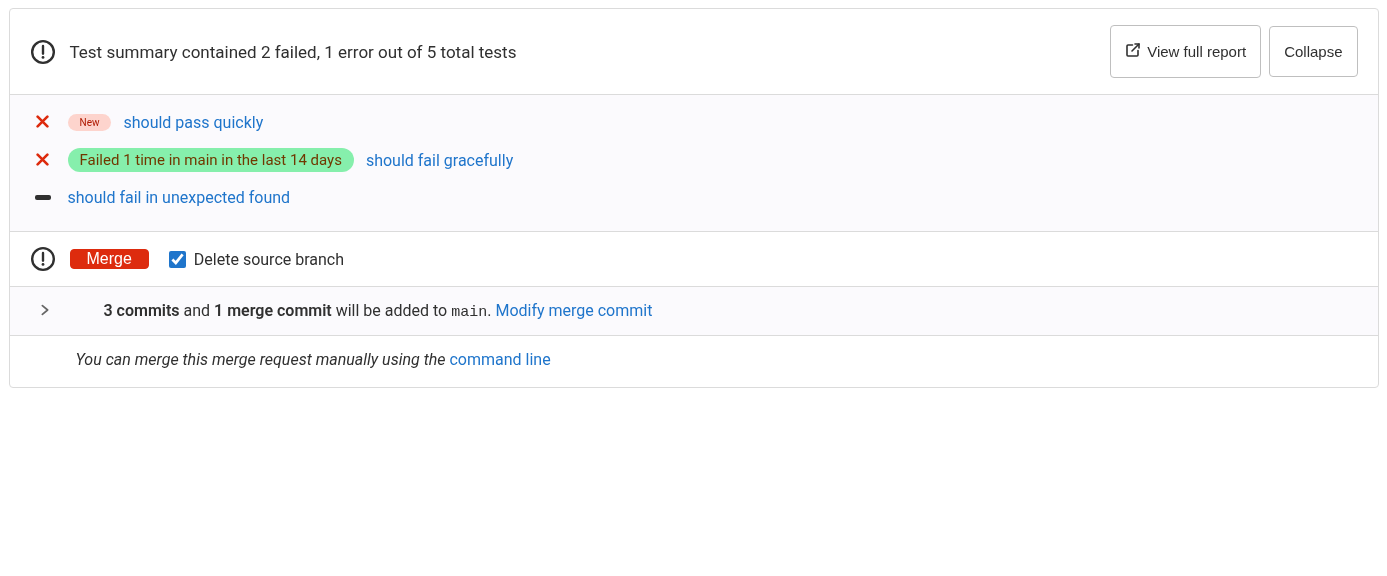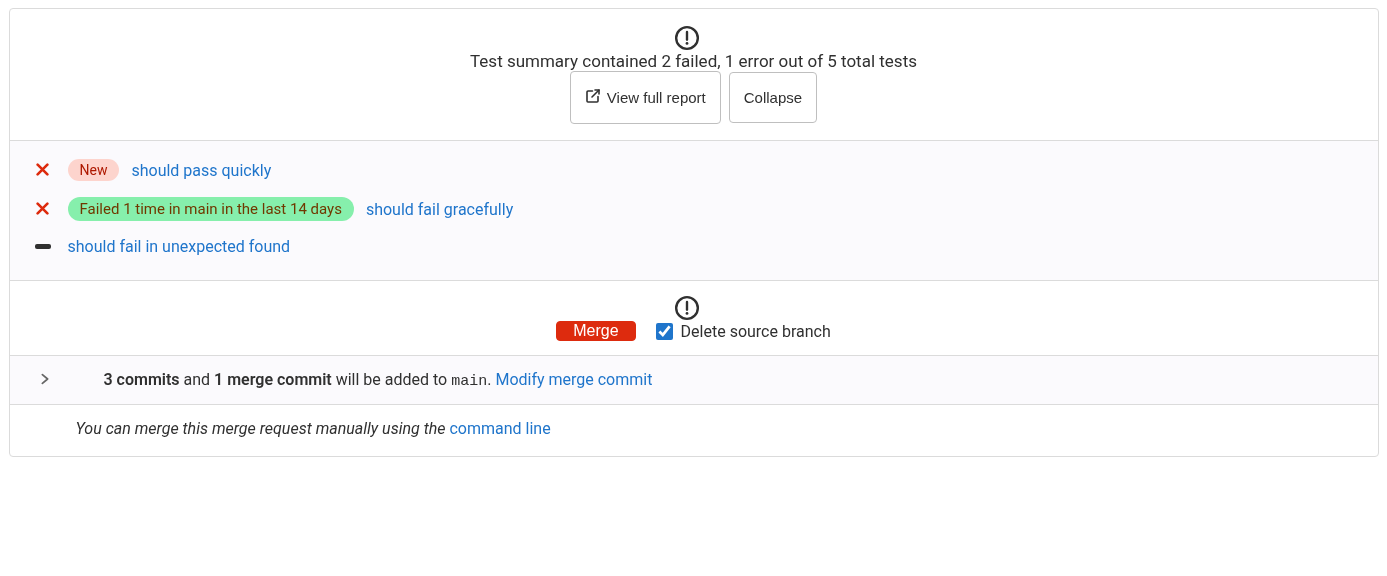--- a/index.html
+++ b/index.html
@@ -19,21 +19,20 @@
     }
     .section {
       border-bottom: 1px solid #dbdbdb;
     }
     .section:last-child { border-bottom: none; }
     .section.gray { background: #fbfafd; }
     .row {
       display: flex;
       align-items: center;
       padding: 16px 20px;
-      flex-direction: column;
     }
     .icon-col {
       width: 40px;
       flex-shrink: 0;
       display: flex;
       align-items: center;
     }
     .content-col {
       flex: 1;
       display: flex;
@@ -97,21 +96,21 @@
     .minus-icon {
       width: 16px;
       height: 5px;
       background: #303030;
       border-radius: 2px;
     }
     .badge {
       display: inline-block;
       border-radius: 12px;
       padding: 3px 12px;
-      font-size: 14px;
+      font-size: 10px;
     }
     .badge-new {
       background: #fdd4cd;
       color: #ae1800;
     }
     .badge-failed {
       background: #86efac;
       color: #703800;
       font-size: 15px;
     }

